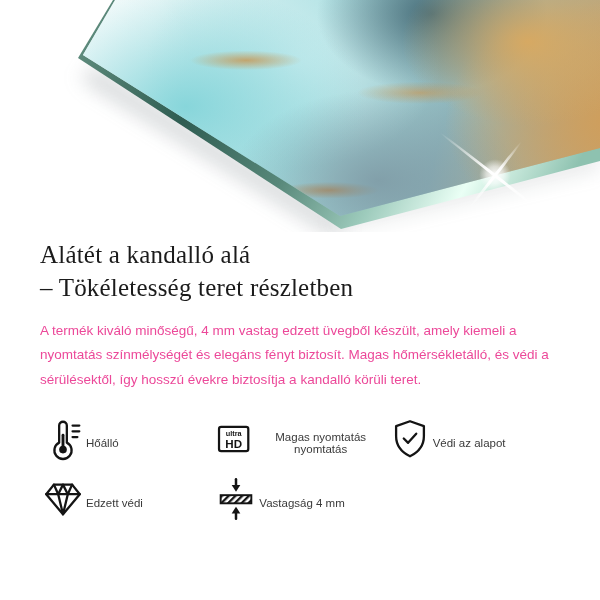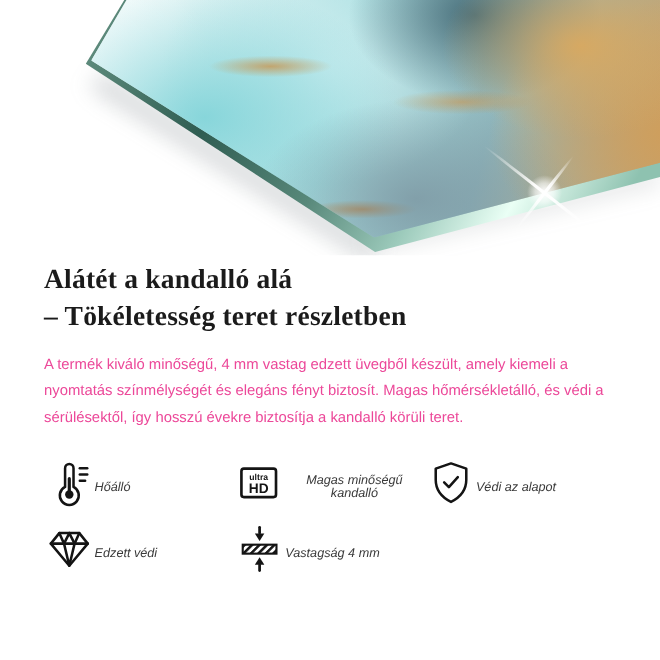--- a/index.html
+++ b/index.html
@@ -37,34 +37,34 @@
   .sparkle{position:absolute;left:495px;top:175px;width:0;height:0;}
   .ray{position:absolute;height:3px;border-radius:50%;
     background:linear-gradient(90deg,transparent,rgba(255,255,255,.95) 42%,#fff 50%,rgba(255,255,255,.95) 58%,transparent);}
   .r1{width:140px;left:-70px;top:-1.5px;transform:rotate(38deg);}
   .r2{width:86px;left:-43px;top:-1.5px;transform:rotate(-52deg);}
   .core{position:absolute;left:-16px;top:-16px;width:32px;height:32px;border-radius:50%;
     background:radial-gradient(circle,#ffffff 0%,rgba(255,255,255,.6) 38%,transparent 70%);}
   
   .content{padding:6px 40px 0 40px;}
   h1{
-    font-family:"Liberation Serif",serif;font-weight:700;
+    font-family:"Liberation Serif",serif;font-weight:400;
     font-size:25px;line-height:1.32;color:#1b1b1b;margin:0 0 15px 0;letter-spacing:.2px;
   }
   .desc{
     font-size:13.5px;line-height:1.8;color:#ec4899;margin:0;max-width:528px;
   }
   
   .features{
     margin-top:24px;display:grid;grid-template-columns:repeat(3,1fr);
     row-gap:14px;text-align:center;
   }
   .feature{display:flex;flex-direction:row;align-items:center;}
   .feature svg{width:46px;height:46px;display:block;}
-  .feature .label{margin-top:9px;font-size:11.5px;color:#3a3a3a;font-style:italic;}
+  .feature .label{margin-top:9px;font-size:11.5px;color:#3a3a3a;}
   .icon-stroke{fill:none;stroke:#141414;stroke-width:2.4;stroke-linecap:round;stroke-linejoin:round;}
   svg text{font-family:"Liberation Sans",sans-serif;font-weight:bold;fill:#141414;}
 </style>
 </head>
 <body>
 
 <div class="hero">
   <div class="shadow sh1"></div>
   <div class="shadow sh2"></div>
   <div class="glass-edge"></div>
@@ -93,21 +93,21 @@
       </svg>
       <div class="label">Hőálló</div>
     </div>
 
     <div class="feature">
       <svg viewBox="0 0 48 48">
         <rect x="7" y="10" width="34" height="28" rx="2.5" fill="none" stroke="#141414" stroke-width="2.6"></rect>
         <text x="24" y="21" text-anchor="middle" font-size="8.5">ultra</text>
         <text x="24" y="34" text-anchor="middle" font-size="13.5">HD</text>
       </svg>
-      <div class="label">Magas minőségű kandalló</div>
+      <div class="label">Magas nyomtatás nyomtatás</div>
     </div>
 
     <div class="feature">
       <svg viewBox="0 0 48 48">
         <path class="icon-stroke" d="M24 5.5 L38.5 10.5 V21 c0 10.5 -6.5 17 -14.5 21 C16 38 9.5 31.5 9.5 21 V10.5 Z"></path>
         <path class="icon-stroke" d="M17.5 23.5 L22 28 L30.5 18.5"></path>
       </svg>
       <div class="label">Védi az alapot</div>
     </div>
 

